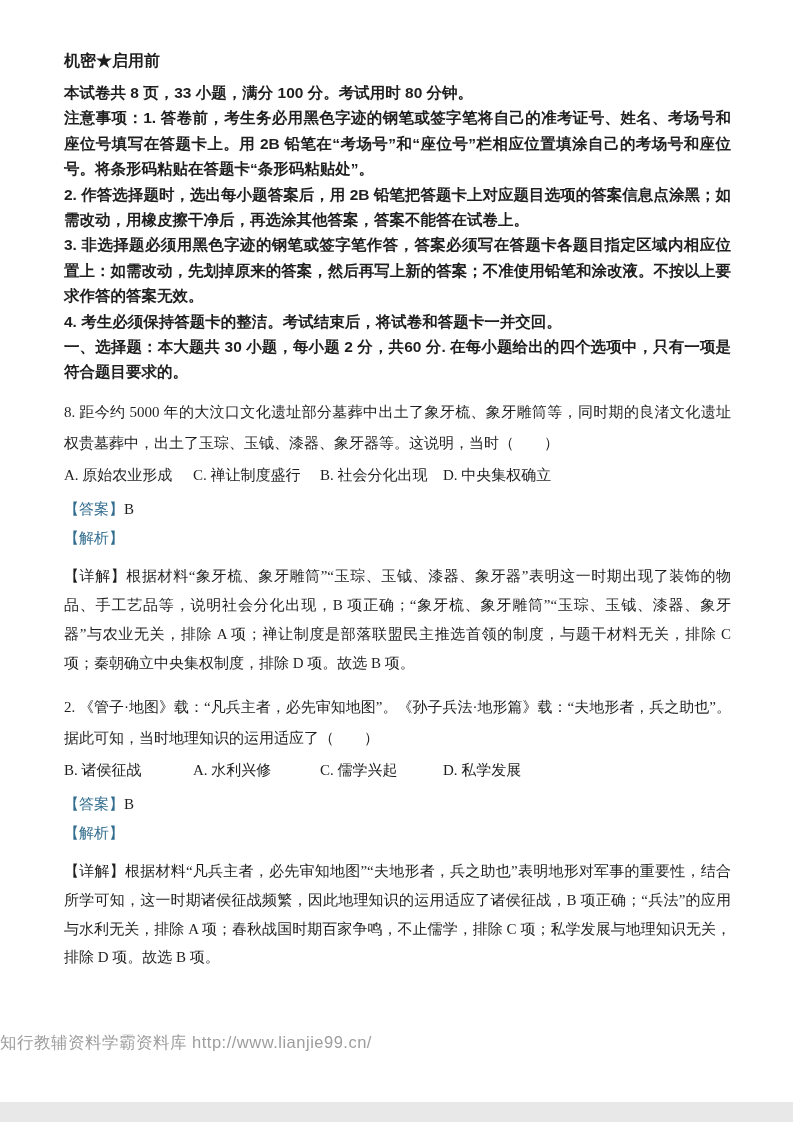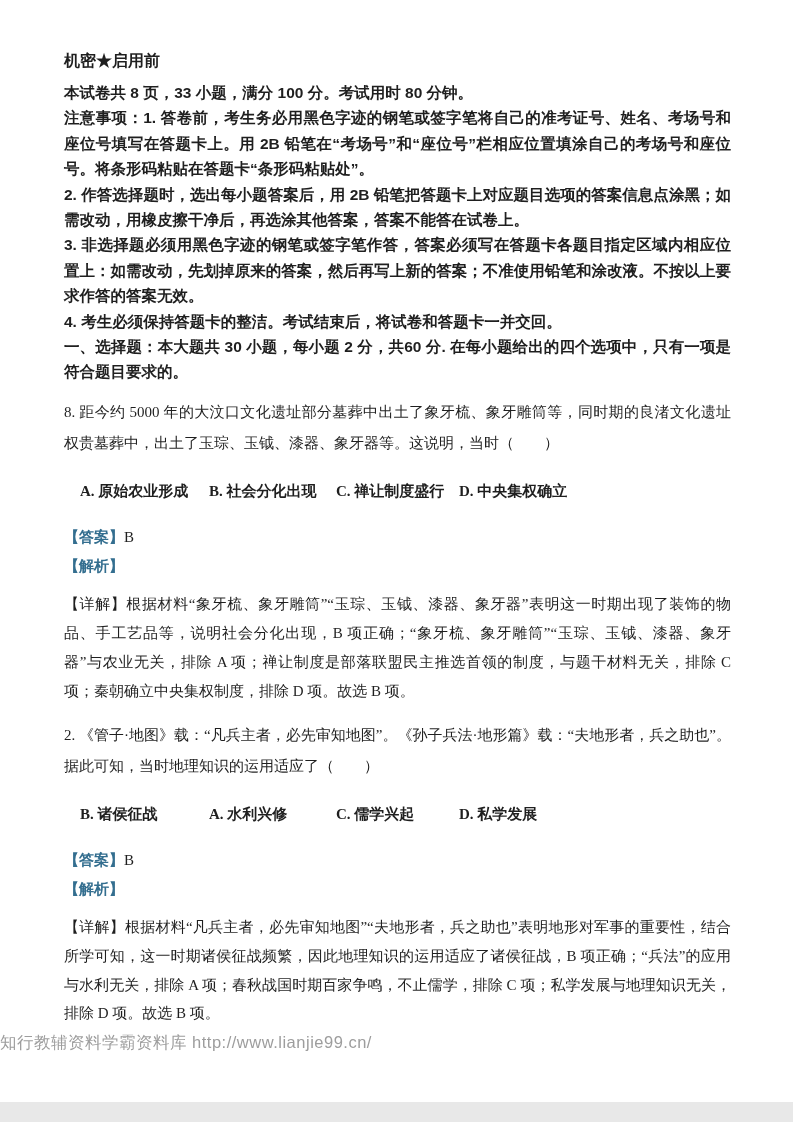--- a/index.html
+++ b/index.html
@@ -39,33 +39,32 @@
   
   .q-area{ font-family:"Liberation Serif", serif; font-size:15px; }
   .stem{
     margin:12px 0 0 0;
     line-height:31.5px;
     text-align:justify;
   }
   .q2 .stem{ margin-top:14px; }
   .options{
     display:flex;
-    margin:16px;
+    margin:0;
     line-height:31.5px;
-    font-weight:bold;
   }
   .options .opt{ display:block; }
   .options .opt:nth-child(1){ width:129px; }
   .options .opt:nth-child(2){ width:127px; }
   .options .opt:nth-child(3){ width:123px; }
   .options .opt:nth-child(4){ flex:1; }
 
   .answer-line{ margin:4px 0 0 0; line-height:29px; }
   .analysis-line{ margin:0; line-height:29px; }
-  .label-blue{ color:var(--accent-blue);font-weight:bold; }
+  .label-blue{ color:var(--accent-blue); }
   .detail{
     margin:9px 0 0 0;
     line-height:28.8px;
     text-align:justify;
   }
 
   .footer{
     position:absolute;
     left:0; right:0; bottom:50px;
     font:16.5px/20px "Liberation Sans", sans-serif;
@@ -91,22 +90,22 @@
       <p>4. 考生必须保持答题卡的整洁。考试结束后，将试卷和答题卡一并交回。</p>
       <p>一、选择题：本大题共 30 小题，每小题 2 分，共60 分. 在每小题给出的四个选项中，只有一项是符合题目要求的。</p>
     </div>
 
     <div class="q-area">
 
       <div class="question q1">
         <p class="stem">8. 距今约 5000 年的大汶口文化遗址部分墓葬中出土了象牙梳、象牙雕筒等，同时期的良渚文化遗址权贵墓葬中，出土了玉琮、玉钺、漆器、象牙器等。这说明，当时（　　）</p>
         <div class="options">
           <span class="opt">A. 原始农业形成</span>
+          <span class="opt">C. 禅让制度盛行</span>
           <span class="opt">B. 社会分化出现</span>
-          <span class="opt">C. 禅让制度盛行</span>
           <span class="opt">D. 中央集权确立</span>
         </div>
         <p class="answer-line"><span class="label-blue">【答案】</span><span>B</span></p>
         <p class="analysis-line"><span class="label-blue">【解析】</span></p>
         <p class="detail"><span>【详解】</span><span>根据材料“象牙梳、象牙雕筒”“玉琮、玉钺、漆器、象牙器”表明这一时期出现了装饰的物品、手工艺品等，说明社会分化出现，B 项正确；“象牙梳、象牙雕筒”“玉琮、玉钺、漆器、象牙器”与农业无关，排除 A 项；禅让制度是部落联盟民主推选首领的制度，与题干材料无关，排除 C 项；秦朝确立中央集权制度，排除 D 项。故选 B 项。</span></p>
       </div>
 
       <div class="question q2">
         <p class="stem">2. 《管子·地图》载：“凡兵主者，必先审知地图”。《孙子兵法·地形篇》载：“夫地形者，兵之助也”。据此可知，当时地理知识的运用适应了（　　）</p>
         <div class="options">

